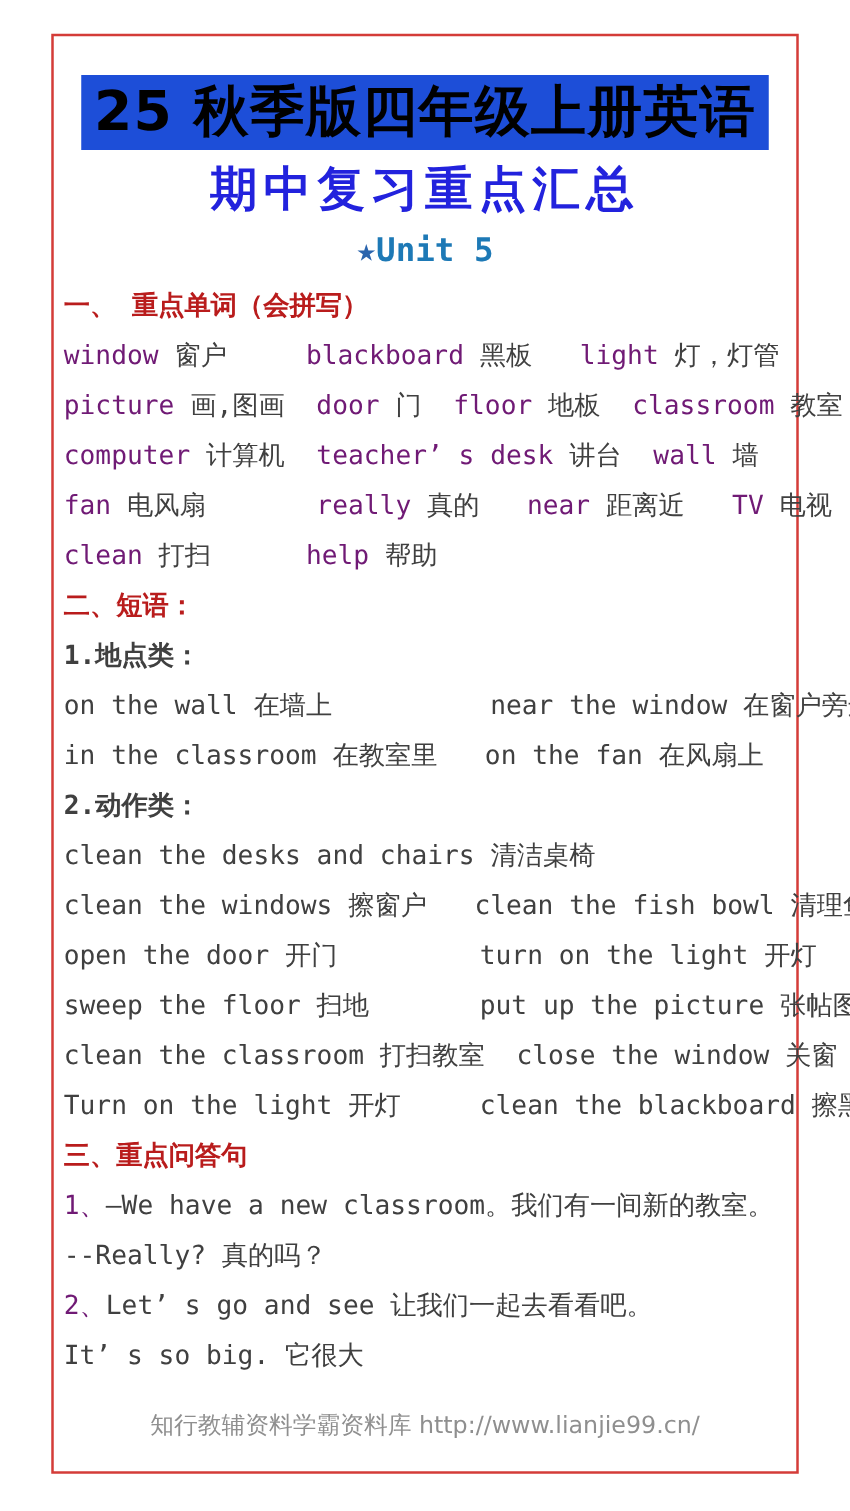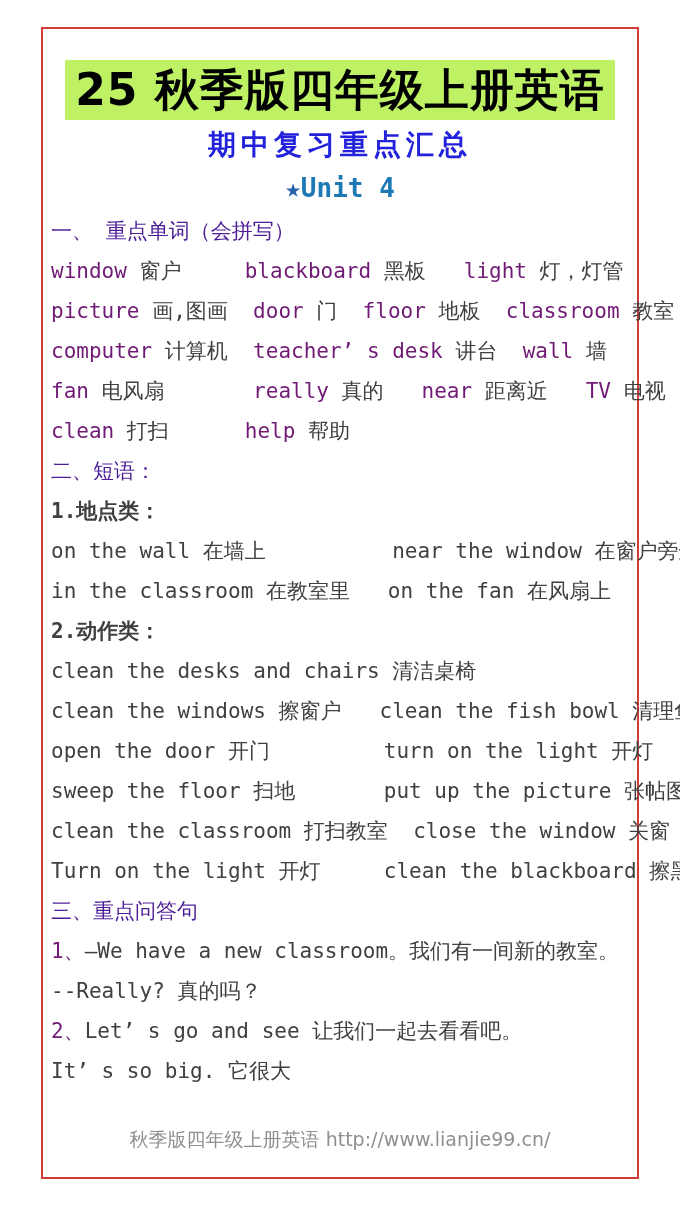--- a/index.html
+++ b/index.html
@@ -12,54 +12,54 @@
     position:absolute; left:41px; top:27px; width:598px; height:1152px;
     border:2px solid #d43c38; box-sizing:border-box; background:#ffffff;
   }
   .title-wrap { text-align:center; margin-top:31px; }
   .title {
     display:inline-block; background:#ffe800; color:#000000;
     font-weight:bold; font-size:44px; line-height:58px; padding:1px 10px;
     letter-spacing:1px; white-space:nowrap;
   }
   .subtitle {
-    text-align:center; font-size:28px; font-weight:bold; margin-top:6px;
+    text-align:center; font-size:38px; font-weight:bold; margin-top:6px;
     letter-spacing:5px; font-family:Liberation Mono, monospace;
   }
   .unit-line {
     text-align:center; margin-top:9px; font-size:26px; font-weight:bold;
     font-family:"DejaVu Sans Mono","Liberation Mono",monospace;
   }
   .content {
     padding:8px 4px 0 8px; font-size:21px; line-height:40px; color:#111111;
     font-family:"DejaVu Sans Mono","Liberation Mono",monospace;
     white-space:pre-wrap;
   }
   .line { height:40px; overflow:visible; white-space:pre; }
   .seg-k  { color:#404040; }
   .seg-r  { color:#701a75; }
   .seg-rb { color:#404040; font-weight:bold; }
-  .seg-p  { color:#4c1d95; font-weight:normal; }
+  .seg-p  { color:#b91c1c; font-weight:bold; }
   .footer {
     position:absolute; left:0; right:0; bottom:24px; text-align:center;
     font-size:19px; font-family:"DejaVu Sans","Liberation Sans",sans-serif;
   }
 </style>
 </head>
 <body>
 
 <div class="frame" style="border-color: rgb(212, 60, 56);">
 
   <div class="title-wrap">
-    <span class="title" style="background: #bef264;">25 秋季版四年级上册英语</span>
+    <span class="title" style="background: #1d4ed8;">25 秋季版四年级上册英语</span>
   </div>
 
   <div class="subtitle" style="color: rgb(34, 34, 221);">期中复习重点汇总</div>
 
   <div class="unit-line">
-    <span class="star" style="color: rgb(42, 100, 173);">★</span><span class="unit-label" style="color: rgb(29, 121, 182);">Unit 4</span>
+    <span class="star" style="color: rgb(42, 100, 173);">★</span><span class="unit-label" style="color: rgb(29, 121, 182);">Unit 5</span>
   </div>
 
   <div class="content"><div class="line"><span class="seg-p">一、 重点单词（会拼写）</span></div><div class="line"><span class="seg-r">window</span><span class="seg-k"> 窗户     </span><span class="seg-r">blackboard</span><span class="seg-k"> 黑板   </span><span class="seg-r">light</span><span class="seg-k"> 灯，灯管</span></div><div class="line"><span class="seg-r">picture</span><span class="seg-k"> 画,图画  </span><span class="seg-r">door</span><span class="seg-k"> 门  </span><span class="seg-r">floor</span><span class="seg-k"> 地板  </span><span class="seg-r">classroom</span><span class="seg-k"> 教室</span></div><div class="line"><span class="seg-r">computer</span><span class="seg-k"> 计算机  </span><span class="seg-r">teacher’ s desk</span><span class="seg-k"> 讲台  </span><span class="seg-r">wall</span><span class="seg-k"> 墙</span></div><div class="line"><span class="seg-r">fan</span><span class="seg-k"> 电风扇       </span><span class="seg-r">really</span><span class="seg-k"> 真的   </span><span class="seg-r">near</span><span class="seg-k"> 距离近   </span><span class="seg-r">TV</span><span class="seg-k"> 电视</span></div><div class="line"><span class="seg-r">clean</span><span class="seg-k"> 打扫      </span><span class="seg-r">help</span><span class="seg-k"> 帮助</span></div><div class="line"><span class="seg-p">二、短语：</span></div><div class="line"><span class="seg-rb">1.地点类：</span></div><div class="line"><span class="seg-k">on the wall 在墙上          near the window 在窗户旁边</span></div><div class="line"><span class="seg-k">in the classroom 在教室里   on the fan 在风扇上</span></div><div class="line"><span class="seg-rb">2.动作类：</span></div><div class="line"><span class="seg-k">clean the desks and chairs 清洁桌椅</span></div><div class="line"><span class="seg-k">clean the windows 擦窗户   clean the fish bowl 清理鱼缸</span></div><div class="line"><span class="seg-k">open the door 开门         turn on the light 开灯</span></div><div class="line"><span class="seg-k">sweep the floor 扫地       put up the picture 张帖图画</span></div><div class="line"><span class="seg-k">clean the classroom 打扫教室  close the window 关窗</span></div><div class="line"><span class="seg-k">Turn on the light 开灯     clean the blackboard 擦黑板</span></div><div class="line"><span class="seg-p">三、重点问答句</span></div><div class="line"><span class="seg-r">1、</span><span class="seg-k">—We have a new classroom。我们有一间新的教室。</span></div><div class="line"><span class="seg-k">--Really? 真的吗？</span></div><div class="line"><span class="seg-r">2、</span><span class="seg-k">Let’ s go and see 让我们一起去看看吧。</span></div><div class="line"><span class="seg-k">It’ s so big. 它很大</span></div></div>
 
-  <div class="footer" style="color: rgb(143, 143, 143);">秋季版四年级上册英语 http://www.lianjie99.cn/</div>
+  <div class="footer" style="color: rgb(143, 143, 143);">知行教辅资料学霸资料库 http://www.lianjie99.cn/</div>
 
 </div>
 
 </body></html>

